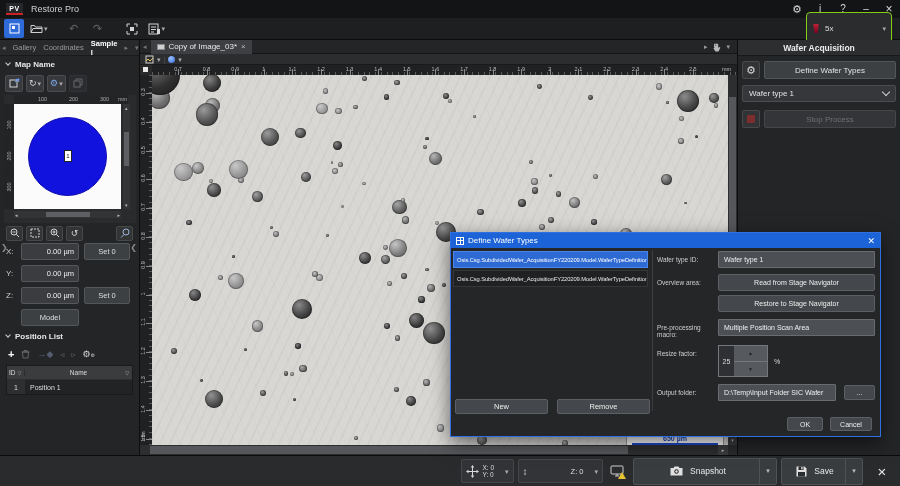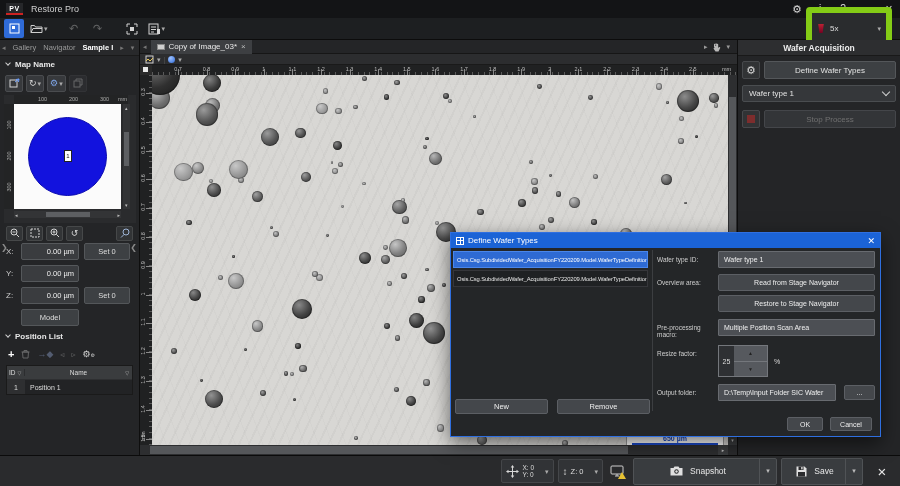--- a/index.html
+++ b/index.html
@@ -16,21 +16,21 @@
   .win-ic.gear { font-size:11px; }
   .win-ic.close { font-size:12px; }
 
   
   .toolbar { position:absolute; left:0; top:18px; width:900px; height:22px; background:#1d1f21; border-bottom:1px solid #0c0c0c; display:flex; align-items:center; padding:0 4px; gap:4px; }
   .tb-btn { height:19px; min-width:20px; display:flex; align-items:center; justify-content:center; border-radius:2px; padding:0 2px; gap:1px; }
   .tb-btn.active { background:#2f6bd8; }
   .tb-sep { width:6px; }
   .dis { opacity:.38; }
   .dd { font-size:7px; color:#aaa; line-height:7px; }
-  .mag-box { margin-left:auto; margin-right:4px; width:86px; height:17px; background:#2a2c2e; border:6px solid #84cc16; border-radius:4px; display:flex; align-items:center; padding:16px 5px; gap:5px; }
+  .mag-box { margin-left:auto; margin-right:4px; width:86px; height:17px; background:#2a2c2e; border:1px solid #84cc16; border-radius:4px; display:flex; align-items:center; padding:16px 5px; gap:5px; }
   .mag-label { font-size:8px; color:#ddd; flex:1; }
   .objective { width:8px; height:9px; background:linear-gradient(#b23,#702); clip-path:polygon(15% 0,85% 0,70% 100%,30% 100%); }
 
   
   .left-panel  { position:absolute; left:0; top:40px; width:140px; height:415px; background:#242527; border-right:1px solid #0e0e0e; }
   .center      { position:absolute; left:140px; top:40px; width:597px; height:415px; background:#2a2b2d; }
   .right-panel { position:absolute; left:737px; top:40px; width:163px; height:415px; background:#242527; border-left:1px solid #0e0e0e; }
   .bottombar   { position:absolute; left:0; top:455px; width:900px; height:31px; background:#2a2b2d; border-top:1px solid #0b0b0b; display:flex; align-items:center; padding:0 3px; }
 
   
@@ -120,21 +120,21 @@
   .rp-select { height:17px; background:#35373a; border:1px solid #4a4d50; border-radius:2px; display:flex; align-items:center; padding:0 6px; font-size:8px; color:#e2e2e2; margin-bottom:8px; }
   .rp-select .chev-big { margin-left:auto; width:6px; height:6px; border-right:1.4px solid #cfcfcf; border-bottom:1.4px solid #cfcfcf; transform:rotate(45deg); margin-top:-3px; }
   .play-tri { width:0; height:0; border-left:8px solid #2fae3e; border-top:5px solid transparent; border-bottom:5px solid transparent; margin-left:2px; }
   .stop-sq { width:8px; height:8px; background:#7d2d2d; }
   .rp-btn.disabled { color:#707070; background:#333538; border-color:#44464a; }
 
   
   .bb-spacer { flex:1; }
   .bb-group { height:24px; background:#323437; border:1px solid #45474a; border-radius:2px; display:flex; align-items:center; gap:3px; padding:0 4px; margin-right:4px; }
   .bb-xy { font-size:6.5px; color:#ddd; line-height:7px; }
-  .bb-z { font-size:7.5px; color:#ddd; }
+  .bb-z { font-size:7.5px; color:#ddd;margin-left:40px; }
   .bb-warn { width:20px; height:24px; display:flex; align-items:center; justify-content:center; position:relative; margin-right:6px; }
   .warn-tri { position:absolute; right:1px; bottom:4px; width:0; height:0; border-left:4px solid transparent; border-right:4px solid transparent; border-bottom:7px solid #e7c233; }
   .bb-big { height:27px; background:#3a3d40; border:1px solid #505356; border-radius:2px; display:flex; align-items:center; justify-content:center; gap:7px; font-size:8.5px; color:#e8e8e8; margin-right:4px; }
   .bb-start { width:170px; }
   .bb-snap { width:144px; position:relative; }
   .bb-save { width:82px; position:relative; }
   .bb-dd { position:absolute; right:0; top:0; width:17px; height:100%; border-left:1px solid #505356; display:flex; align-items:center; justify-content:center; color:#bbb; font-size:7px; }
   .bb-close { width:30px; height:27px; display:flex; align-items:center; justify-content:center; font-size:15px; color:#e8e8e8; }
   .wtri { width:0; height:0; border-left:7px solid #e8e8e8; border-top:4.5px solid transparent; border-bottom:4.5px solid transparent; }
 
@@ -226,21 +226,21 @@
       <span class="objective"></span>
       <span class="mag-label">5x</span>
       <span class="dd">▾</span>
     </div>
   </div>
 
   <div class="left-panel">
     <div class="lp-tabs">
       <span class="tiny-arrow">◂</span>
       <span class="lp-tab">Gallery</span>
-      <span class="lp-tab">Navigator</span>
+      <span class="lp-tab">Coordinates</span>
       <span class="lp-tab sel">Sample I</span>
       <span class="tiny-arrow">▸</span>
       <span class="tiny-arrow">▾</span>
     </div>
 
     <div class="sec-head">
       <span class="chev"></span>
       <span>Map Name</span>
     </div>
 

